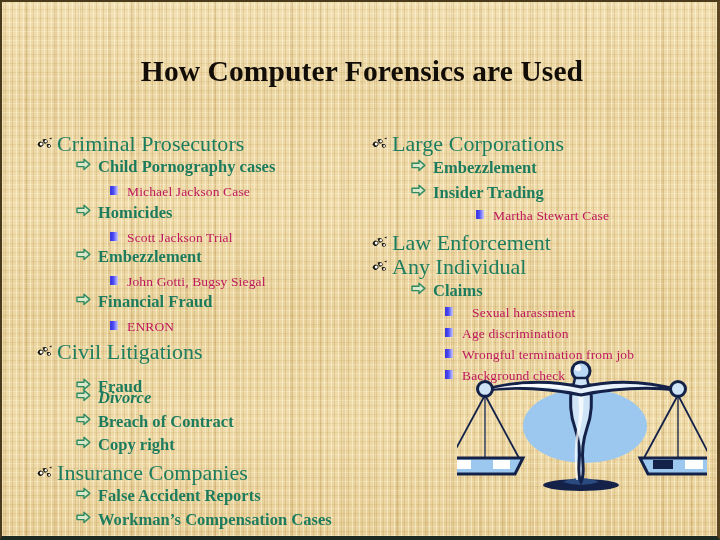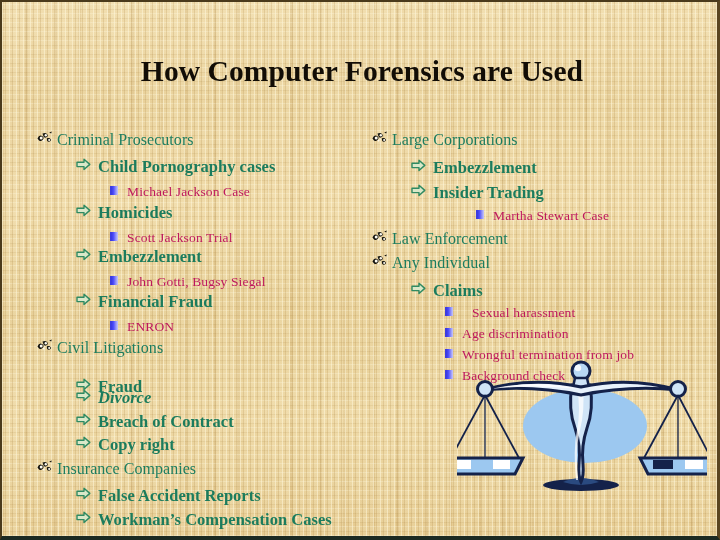--- a/index.html
+++ b/index.html
@@ -100,21 +100,21 @@
   }
 
   
   .lvl1 .marker {
     width: 21px;
     flex: 0 0 21px;
     position: relative;
     top: -1px;
   }
   .lvl1 .text {
-    font-size: 16px;
+    font-size: 22px;
     color: #1d7d5f;
     letter-spacing: 0.05px;
   }
 
   
   .lvl2 .marker {
     width: 22px;
     flex: 0 0 22px;
     position: relative;
     top: -1px;

